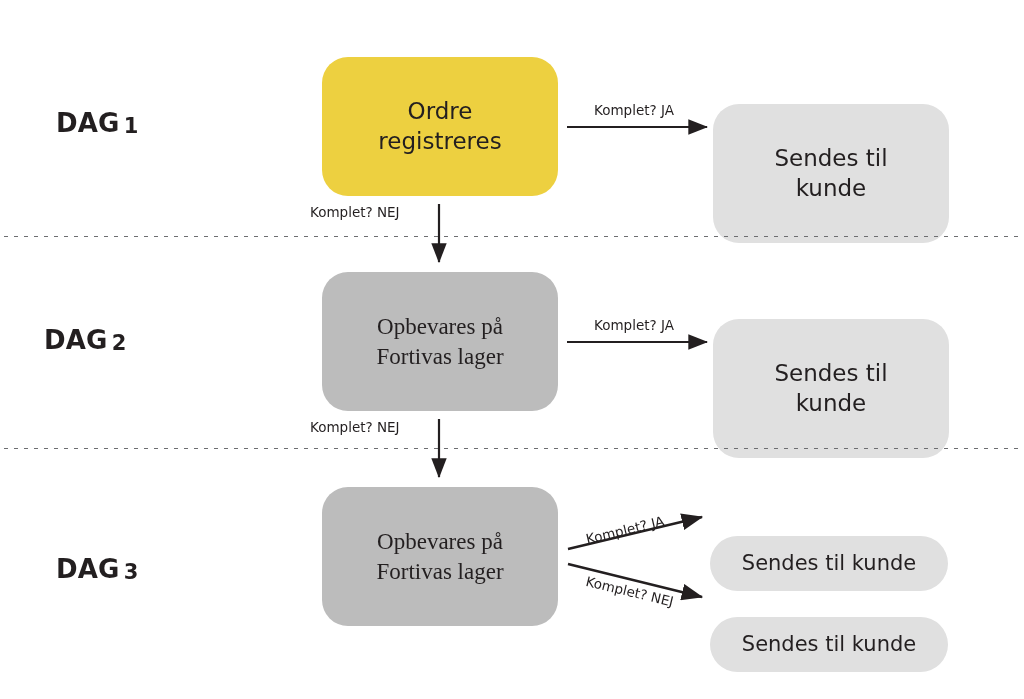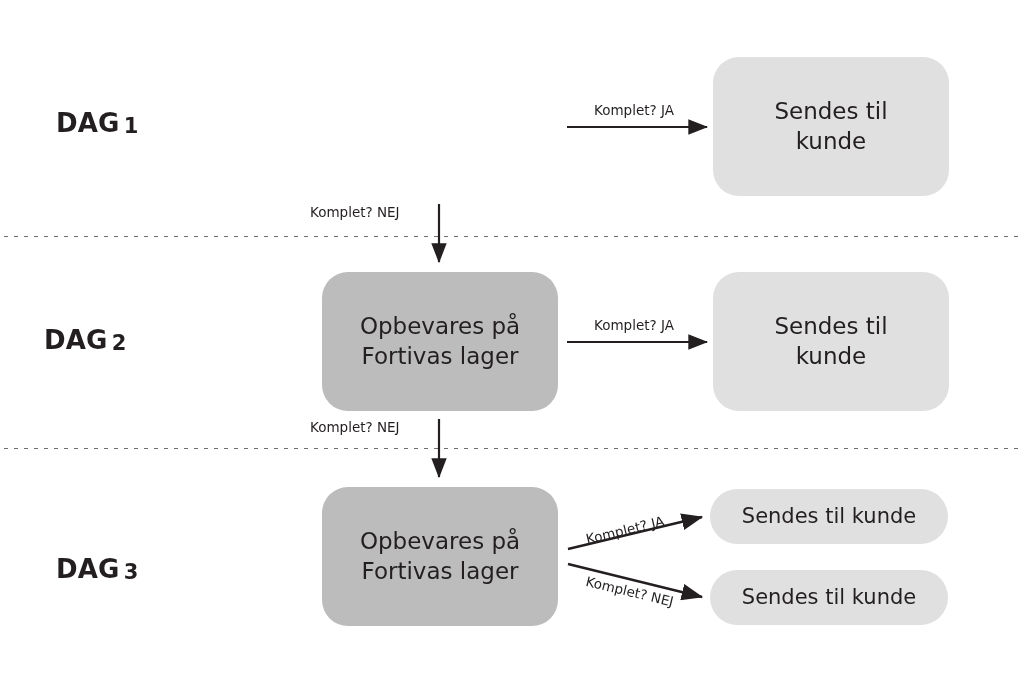--- a/index.html
+++ b/index.html
@@ -49,22 +49,22 @@
     align-items: center;
     justify-content: center;
     text-align: center;
     color: #231f20;
     font-family: "DejaVu Sans", sans-serif;
     font-weight: 400;
     line-height: 1.28;
     white-space: pre-line;
   }
   .node.yellow   { background: #edd040; }
-  .node.dark     { background: #bcbcbc; }
-  .node.light    { background: #e0e0e0; }
+  .node.dark     { background: #bcbcbc; font-family: Liberation Serif, serif; }
+  .node.light    { background: #e0e0e0; margin-top: 47px; }
   .node.rounded  { border-radius: 26px; }
   .node.pill     { border-radius: 28px; }
 
   
   .divider {
     position: absolute;
     left: 0;
     width: 1024px;
     height: 5px;
     background-image: radial-gradient(#6d6e71 1.6px, rgba(0,0,0,0) 1.9px);
@@ -97,20 +97,22 @@
 </style>
 </head>
 <body>
 
 <div id="canvas">
 
   <div class="day-label" style="left:56px; top:108px;">
     <span class="day-word">DAG</span><span class="day-num">1</span>
   </div>
 
+  <div class="node yellow rounded" style="left:322px; top:57px; width:236px; height:139px; font-size:23px;">Ordre
+registreres</div>
 
   <div class="node light rounded" style="left:713px; top:57px; width:236px; height:139px; font-size:23px;">Sendes til
 kunde</div>
 
   <div class="edge-label" style="left:594px; top:102px;">Komplet? JA</div>
 
   <div class="edge-label" style="left:310px; top:204px;">Komplet? NEJ</div>
 
   <div class="divider" style="top:234px;"></div>
 

